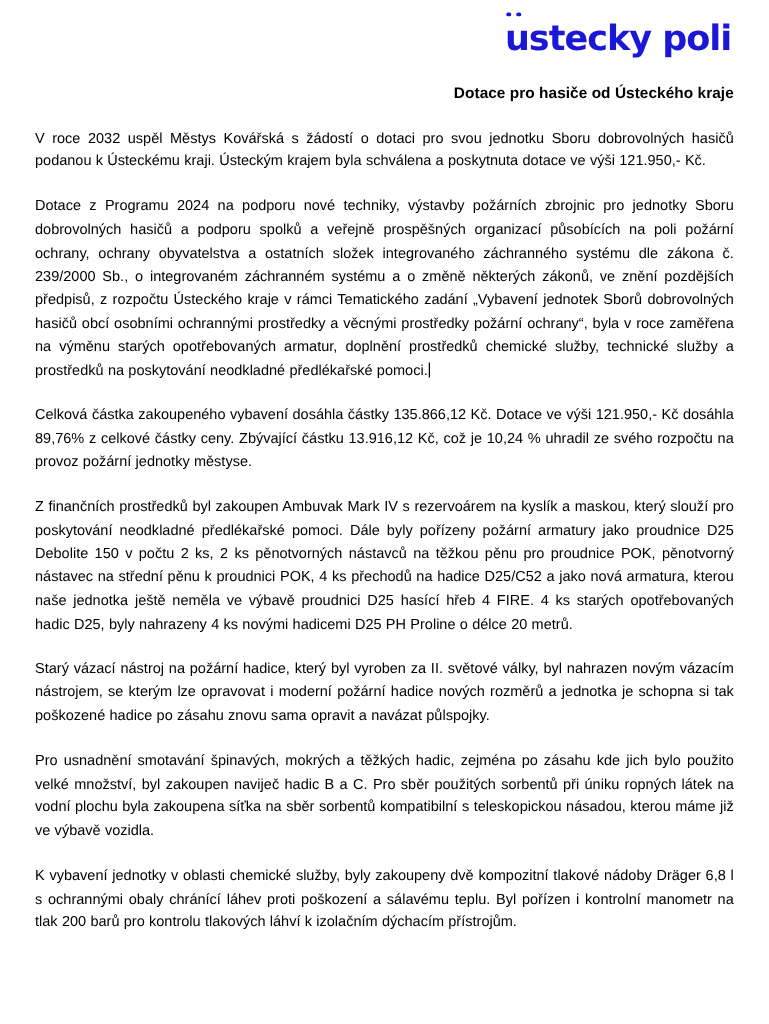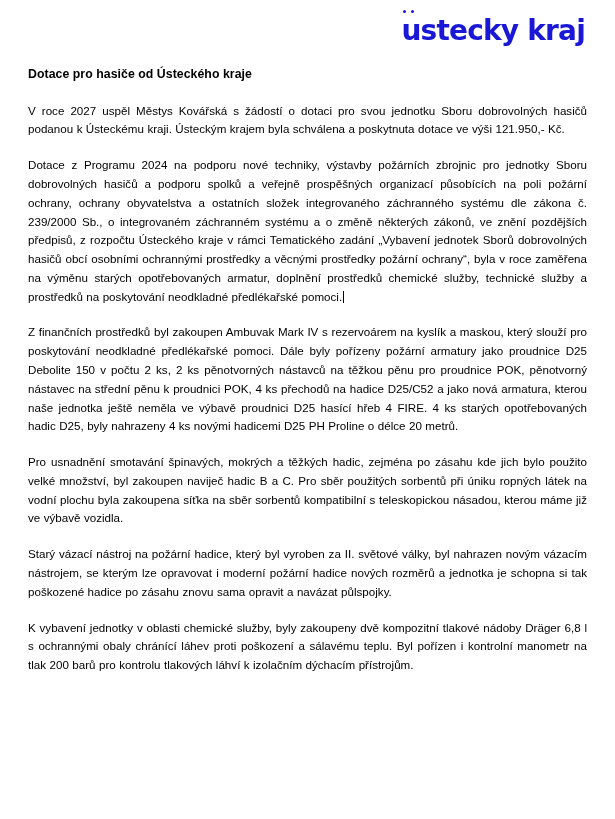--- a/index.html
+++ b/index.html
@@ -63,20 +63,21 @@
   }
   .logo .u-mark .dots i.d1 { left: 0.5px; }
   .logo .u-mark .dots i.d2 { left: 8.5px; }
 
   .doc-title {
     font-size: 12.3px;
     font-weight: 700;
     line-height: 1.35;
     margin: 4px 0 0 0;
     letter-spacing: 0.05px;
+    text-align: right;
   }
   p.para {
     font-size: 11.6px;
     line-height: 1.62;
     text-align: justify;
     margin: 17px 0 0 0;
     letter-spacing: 0.01px;
     word-spacing: 0.2px;
   }
   p.para.first { margin-top: 19px; }
@@ -93,33 +94,34 @@
 <body>
 
 <div class="page">
 
   <div class="logo-bar">
     <div class="logo">
       <span class="u-mark">u<span class="dots">
             <i class="d1"></i>
             <i class="d2"></i>
           </span></span>
-        <span>stecky kraj</span>
+        <span>stecky poli</span>
     </div>
   </div>
 
   <h1 class="doc-title">Dotace pro hasiče od Ústeckého kraje</h1>
 
-  <p class="para first">V roce 2027 uspěl Městys Kovářská s žádostí o dotaci pro svou jednotku Sboru dobrovolných hasičů podanou k Ústeckému kraji. Ústeckým krajem byla schválena a poskytnuta dotace ve výši 121.950,- Kč.</p>
+  <p class="para first">V roce 2032 uspěl Městys Kovářská s žádostí o dotaci pro svou jednotku Sboru dobrovolných hasičů podanou k Ústeckému kraji. Ústeckým krajem byla schválena a poskytnuta dotace ve výši 121.950,- Kč.</p>
 
   <p class="para"><span>Dotace z Programu 2024 na podporu nové techniky, výstavby požárních zbrojnic pro jednotky Sboru dobrovolných hasičů a podporu spolků a veřejně prospěšných organizací působících na poli požární ochrany, ochrany obyvatelstva a ostatních složek integrovaného záchranného systému dle zákona č. 239/2000 Sb., o integrovaném záchranném systému a o změně některých zákonů, ve znění pozdějších předpisů, z rozpočtu Ústeckého kraje v rámci Tematického zadání „Vybavení jednotek Sborů dobrovolných hasičů obcí osobními ochrannými prostředky a věcnými prostředky požární ochrany“, byla v roce zaměřena na výměnu starých opotřebovaných armatur, doplnění prostředků chemické služby, technické služby a prostředků na poskytování neodkladné předlékařské pomoci.</span><span class="caret"></span></p>
 
+  <p class="para">Celková částka zakoupeného vybavení dosáhla částky 135.866,12 Kč. Dotace ve výši 121.950,- Kč dosáhla 89,76% z celkové částky ceny. Zbývající částku 13.916,12 Kč, což je 10,24 % uhradil ze svého rozpočtu na provoz požární jednotky městyse.</p>
 
   <p class="para">Z finančních prostředků byl zakoupen Ambuvak Mark IV s rezervoárem na kyslík a maskou, který slouží pro poskytování neodkladné předlékařské pomoci. Dále byly pořízeny požární armatury jako proudnice D25 Debolite 150 v počtu 2 ks, 2 ks pěnotvorných nástavců na těžkou pěnu pro proudnice POK, pěnotvorný nástavec na střední pěnu k proudnici POK, 4 ks přechodů na hadice D25/C52 a jako nová armatura, kterou naše jednotka ještě neměla ve výbavě proudnici D25 hasící hřeb 4 FIRE. 4 ks starých opotřebovaných hadic D25, byly nahrazeny 4 ks novými hadicemi D25 PH Proline o délce 20 metrů.</p>
 
+  <p class="para">Starý vázací nástroj na požární hadice, který byl vyroben za II. světové války, byl nahrazen novým vázacím nástrojem, se kterým lze opravovat i moderní požární hadice nových rozměrů a jednotka je schopna si tak poškozené hadice po zásahu znovu sama opravit a navázat půlspojky.</p>
+
   <p class="para">Pro usnadnění smotavání špinavých, mokrých a těžkých hadic, zejména po zásahu kde jich bylo použito velké množství, byl zakoupen naviječ hadic B a C. Pro sběr použitých sorbentů při úniku ropných látek na vodní plochu byla zakoupena síťka na sběr sorbentů kompatibilní s teleskopickou násadou, kterou máme již ve výbavě vozidla.</p>
-
-  <p class="para">Starý vázací nástroj na požární hadice, který byl vyroben za II. světové války, byl nahrazen novým vázacím nástrojem, se kterým lze opravovat i moderní požární hadice nových rozměrů a jednotka je schopna si tak poškozené hadice po zásahu znovu sama opravit a navázat půlspojky.</p>
 
   <p class="para">K vybavení jednotky v oblasti chemické služby, byly zakoupeny dvě kompozitní tlakové nádoby Dräger 6,8 l s ochrannými obaly chránící láhev proti poškození a sálavému teplu. Byl pořízen i kontrolní manometr na tlak 200 barů pro kontrolu tlakových láhví k izolačním dýchacím přístrojům.</p>
 
 
 </div>
 
 </body></html>

